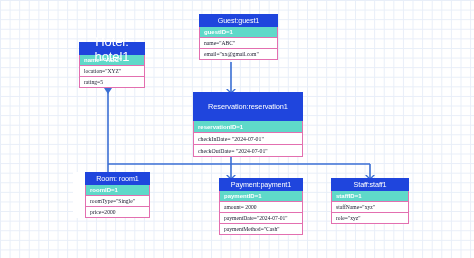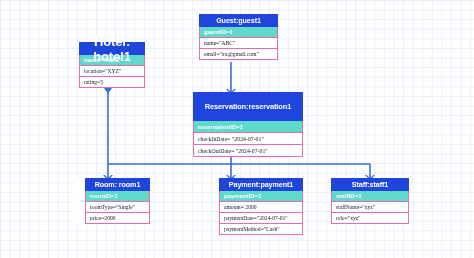--- a/index.html
+++ b/index.html
@@ -12,21 +12,21 @@
     background-size:9.6px 9.6px;
     font-family:"Liberation Serif", serif;
   }
   #canvas{position:absolute;inset:0;}
   svg.links{position:absolute;left:0;top:0;width:474px;height:258px;}
 
   .obj{position:absolute;box-sizing:border-box;background:#ffffff;}
   .hdr{
     background:#1f45dd;color:#ffffff;
     font-family:"Liberation Sans", sans-serif;
-    font-weight:bold;text-align:center;
+    font-weight:normal;text-align:center;
     letter-spacing:-0.1px;
     box-sizing:border-box;
     display:flex;align-items:center;justify-content:center;
     border:1px solid #1f45dd;
   }
   .key{
     background:#5fd9c9;color:#ffffff;
     font-family:"Liberation Sans", sans-serif;
     font-weight:bold;
     box-sizing:border-box;
@@ -91,21 +91,21 @@
     <div class="attr" style="height:11px;font-size:5.6px;">email="xx@gmail.com"</div>
   </div>
 
   <div class="obj" style="left:193px;top:92px;width:110px;">
     <div class="hdr" style="height:29px;font-size:7.4px;">Reservation:reservation1</div>
     <div class="key" style="height:12px;font-size:6px;">reservationID=1</div>
     <div class="attr" style="height:12px;font-size:5.8px;">checkInDate= "2024-07-01"</div>
     <div class="attr" style="height:12px;font-size:5.8px;">checkOutDate= "2024-07-01"</div>
   </div>
 
-  <div class="obj" style="left:73px;top:178px;width:77px;padding-left:12px;">
+  <div class="obj" style="left:73px;top:172px;width:77px;padding-left:12px;">
     <div class="hdr" style="height:13px;font-size:7.2px;">Room: room1</div>
     <div class="key" style="height:11px;font-size:6px;">roomID=1</div>
     <div class="attr" style="height:11px;font-size:5.6px;">roomType="Single"</div>
     <div class="attr" style="height:11px;font-size:5.6px;">price=2000</div>
   </div>
 
   <div class="obj" style="left:193px;top:178px;width:84px;margin-left:26px;">
     <div class="hdr" style="height:13px;font-size:7.2px;">Payment:payment1</div>
     <div class="key" style="height:11px;font-size:6px;">paymentID=1</div>
     <div class="attr" style="height:11px;font-size:5.6px;">amount= 2000</div>

